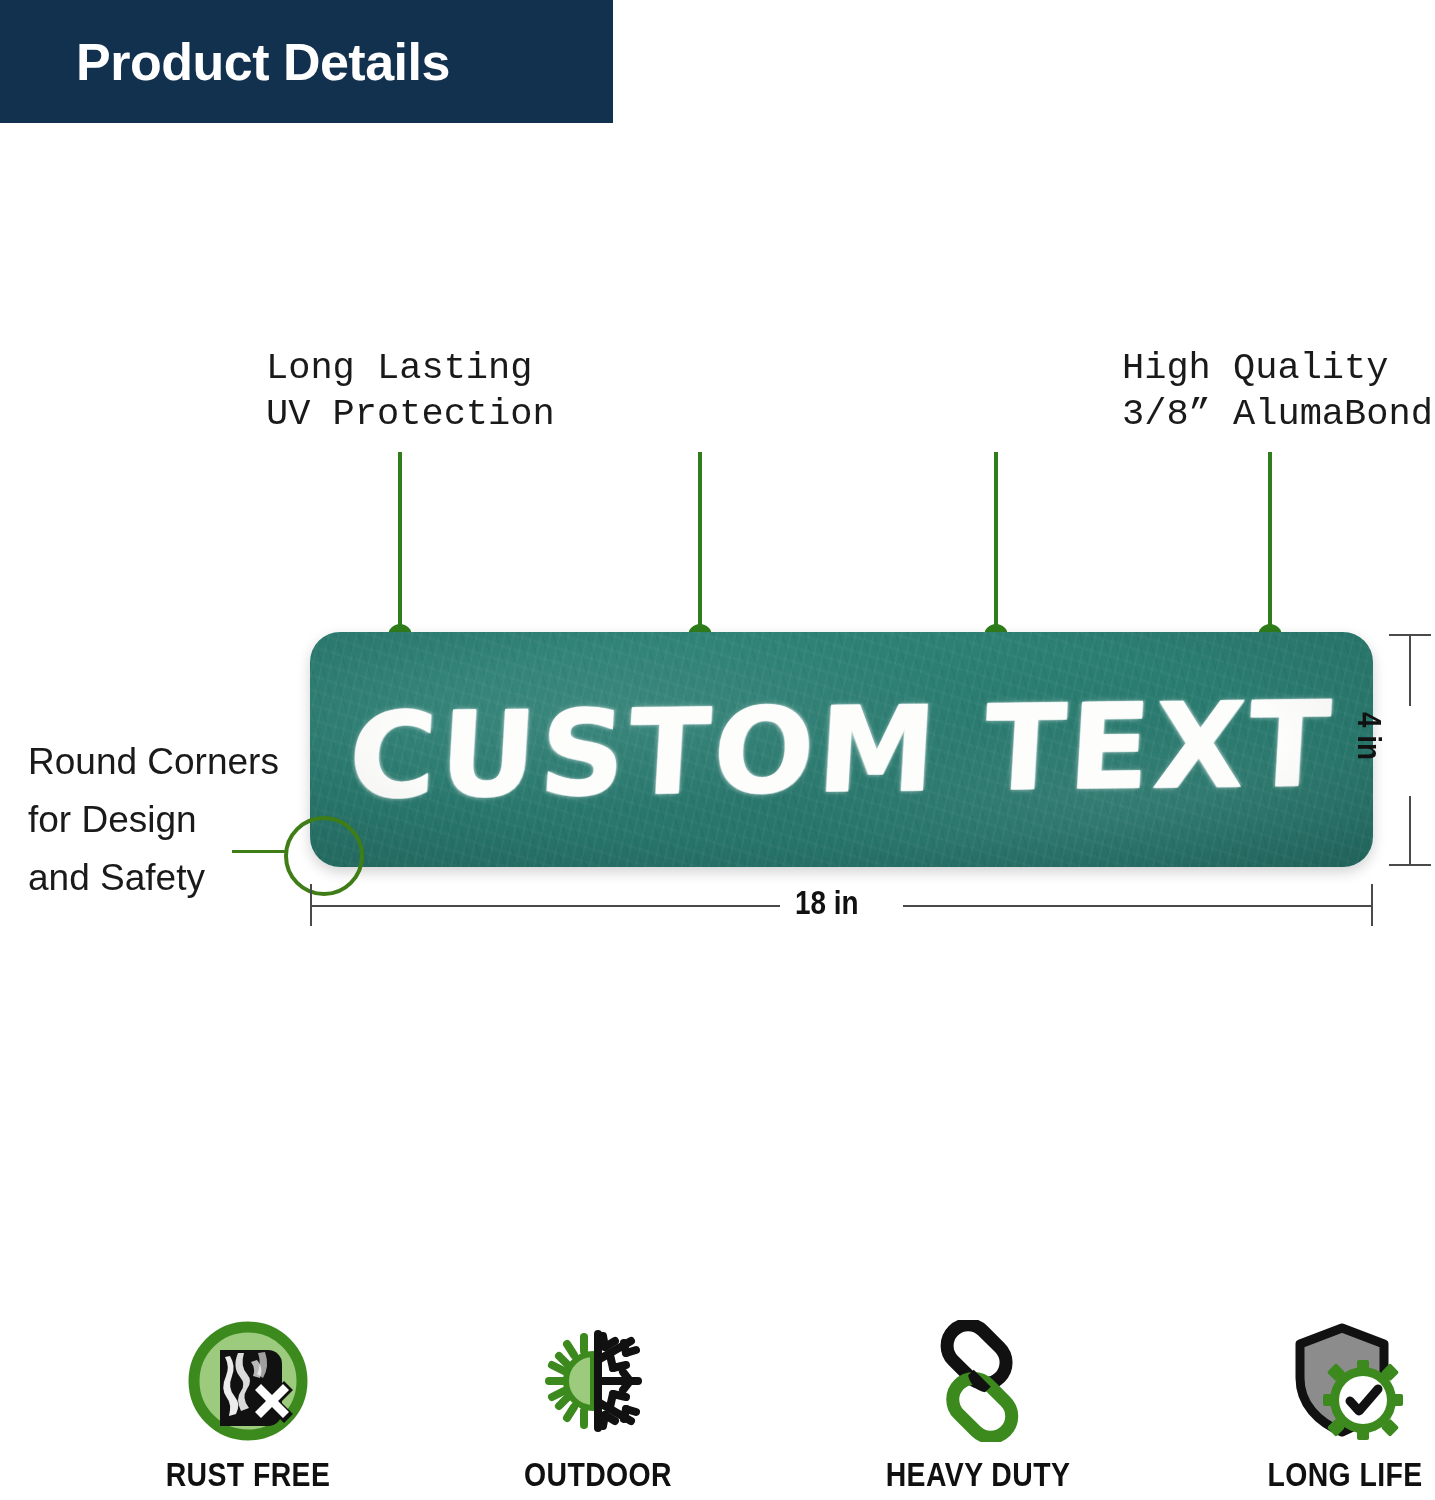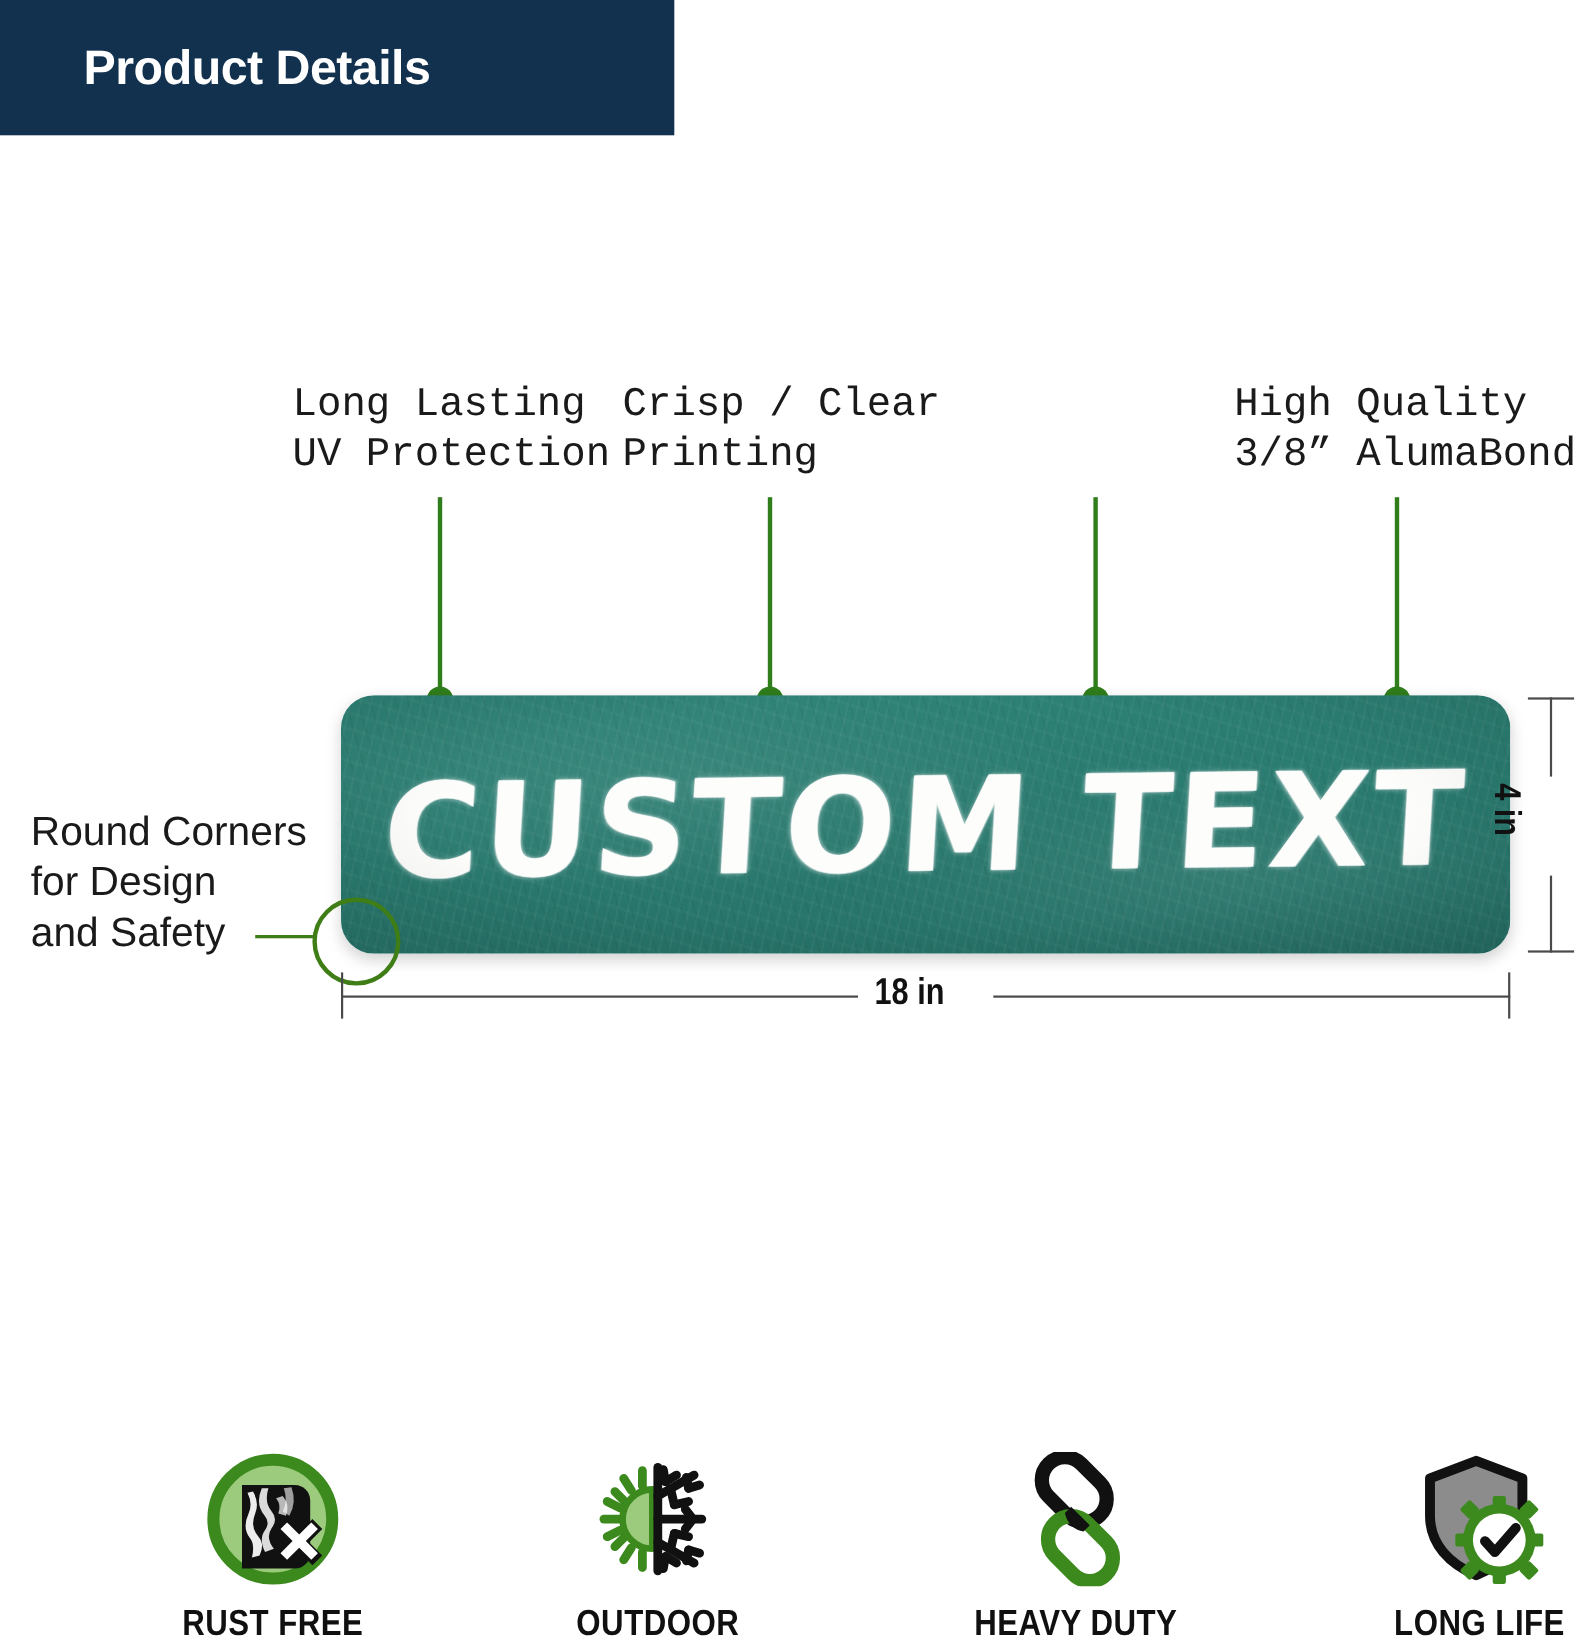--- a/index.html
+++ b/index.html
@@ -9,21 +9,21 @@
     color:#111111;
   }
   .stage{position:absolute;left:0;top:0;width:1435px;height:1500px;}
 
   
   .header-banner{
     position:absolute;left:0;top:0;width:613px;height:123px;
     background:#12314f;display:flex;align-items:center;
   }
   .header-title{
-    margin-left:76px;color:#ffffff;font-size:44px;font-weight:700;
+    margin-left:76px;color:#ffffff;font-size:52px;font-weight:700;
     letter-spacing:-0.5px;line-height:1;
   }
 
   
   .callout{position:absolute;font-size:37px;line-height:46px;color:#1a1a1a;white-space:pre-line;font-family:Liberation Mono, monospace;}
   #callout-0{left:266px;top:345px;}
   #callout-1{left:566px;top:345px;}
   #callout-2{left:841px;top:345px;}
   #callout-3{left:1122px;top:345px;}
 
@@ -70,21 +70,21 @@
 
   
   .corner-circle{
     position:absolute;left:284px;top:816px;width:72px;height:72px;
     border:4px solid #3f7d16;border-radius:50%;background:transparent;
   }
   .corner-leader{
     position:absolute;left:232px;top:850px;width:56px;height:3px;background:#3f7d16;
   }
   .corner-label{
-    position:absolute;left:28px;top:733px;font-size:37px;line-height:46px;
+    position:absolute;left:28px;top:733px;font-size:37px;line-height:58px;
     color:#1a1a1a;white-space:pre-line;
   }
 
   
   .dim-line{position:absolute;background:#4a4a4a;}
   .dim-label{
     position:absolute;font-weight:700;color:#111111;
     font-family:"Liberation Sans","DejaVu Sans",sans-serif;
   }
   #dim-width-label{
@@ -115,22 +115,20 @@
 <body>
 
 <div class="stage">
 
   <div class="header-banner">
     <div class="header-title">Product Details</div>
   </div>
 
   <div class="callout" id="callout-0">Long Lasting
 UV Protection</div>
-  <div class="callout" id="callout-1">Crisp / Clear
-Printing</div>
   <div class="callout" id="callout-3">High Quality
 3/8” AlumaBond</div>
 
   <div class="leader" style="left:398px;top:452px;height:186px;"></div>
   <div class="leader-dot" style="left:388px;top:624px;"></div>
 
   <div class="leader" style="left:698px;top:452px;height:186px;"></div>
   <div class="leader-dot" style="left:688px;top:624px;"></div>
 
   <div class="leader" style="left:994px;top:452px;height:186px;"></div>

